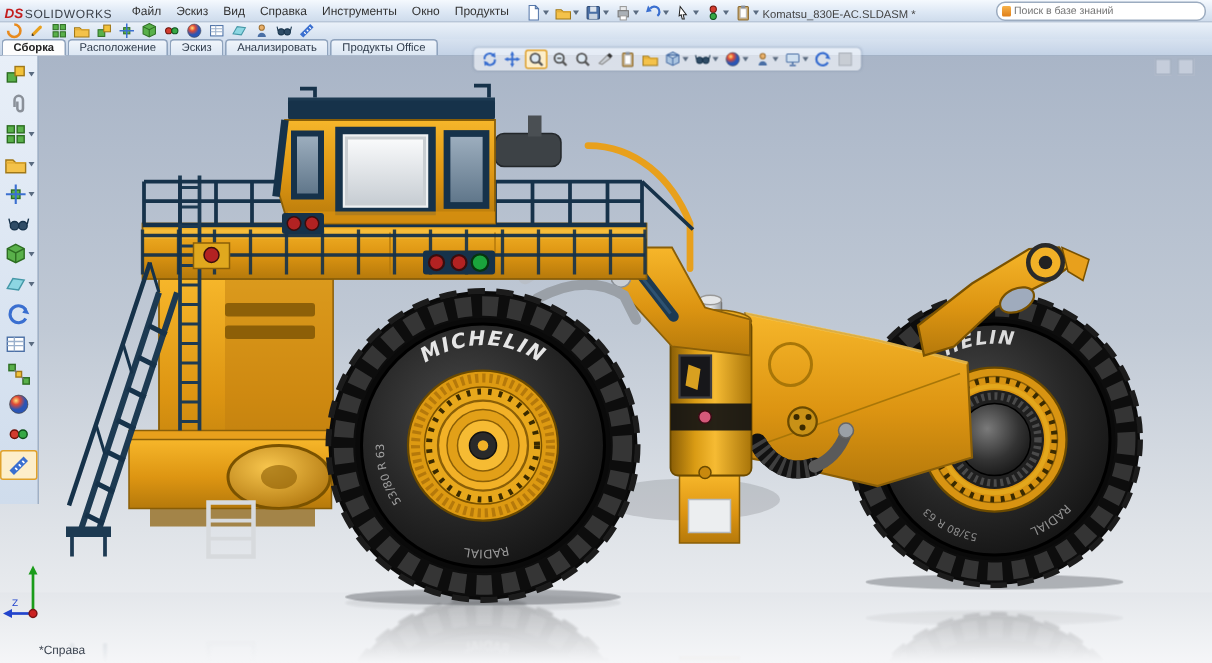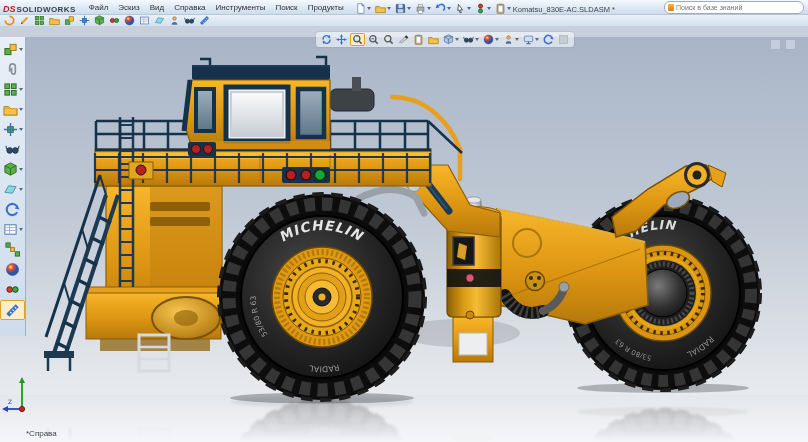--- a/index.html
+++ b/index.html
@@ -5,21 +5,21 @@
   html,body{margin:0;padding:0;background:#888;}
   #app{position:relative;width:808px;height:442px;overflow:hidden;
        font-family:"Liberation Sans","DejaVu Sans",sans-serif;
        background:#c7d0dc;user-select:none;}
   
   #menubar{position:absolute;left:0;top:0;width:808px;height:14px;
     background:linear-gradient(#f5f9fe,#dce7f4 60%,#cfdcec);
     border-bottom:1px solid #b8c6d8;display:flex;align-items:flex-end;font-size:8px;color:#333;}
   #logo{display:flex;align-items:baseline;margin:0 8px 0 3px;white-space:nowrap;}
   #logo .ds{color:#c31e1e;font-weight:bold;font-style:italic;font-size:9px;margin-right:1px;}
-  #logo .sw{color:#3a4049;font-weight:bold;font-size:8px;letter-spacing:.4px;}
+  #logo .sw{color:#3a4049;font-weight:normal;font-size:8px;letter-spacing:.4px;}
   .menu-item{padding:0 5px;line-height:13px;cursor:default;}
   #qat{display:flex;align-items:center;margin-left:4px;}
   #title{color:#444;font-size:7.5px;white-space:nowrap;}
   #searchwrap{margin-left:auto;display:flex;align-items:center;margin-right:4px;}
   #searchbox{position:relative;width:138px;height:11px;background:#fff;border:1px solid #9cacc0;
     border-radius:6px;display:flex;align-items:center;}
   #searchbox .flag{width:6px;height:7px;margin-left:3px;background:linear-gradient(#f7b24a,#e07f18);border-radius:1px;}
   #searchbox input{flex:1;border:0;outline:0;font-size:7px;color:#888;height:9px;padding:0 2px;
     font-family:"Liberation Sans",sans-serif;background:transparent;}
   
@@ -206,21 +206,21 @@
     <span id="logo">
       <span class="ds">DS</span>
       <span class="sw">SOLIDWORKS</span>
     </span>
     <span style="display:flex">
         <span class="menu-item">Файл</span>
         <span class="menu-item">Эскиз</span>
         <span class="menu-item">Вид</span>
         <span class="menu-item">Справка</span>
         <span class="menu-item">Инструменты</span>
-        <span class="menu-item">Поиск</span>
+        <span class="menu-item">Окно</span>
         <span class="menu-item">Продукты</span>
       </span>
     <span id="qat">
         <span class="chip">
           <svg viewBox="0 0 16 16" class="ic">
             <use href="#sym-page"></use>
           </svg>
           <i class="caret"></i>
         </span>
         <span class="chip">
@@ -343,20 +343,27 @@
           <use href="#sym-glasses"></use>
         </svg>
       </span>
       <span class="chip">
         <svg viewBox="0 0 16 16" class="ic">
           <use href="#sym-measure"></use>
         </svg>
       </span>
     </div>
 
+  <div id="tabrow">
+      <span class="tab active">Сборка</span>
+      <span class="tab">Расположение</span>
+      <span class="tab">Эскиз</span>
+      <span class="tab">Анализировать</span>
+      <span class="tab">Продукты Office</span>
+    </div>
 
   <div id="viewport">
 
     <div id="vstrip">
         <span class="chip">
           <svg viewBox="0 0 16 16" class="ic">
             <use href="#sym-assembly"></use>
           </svg>
           <i class="caret"></i>
         </span>

